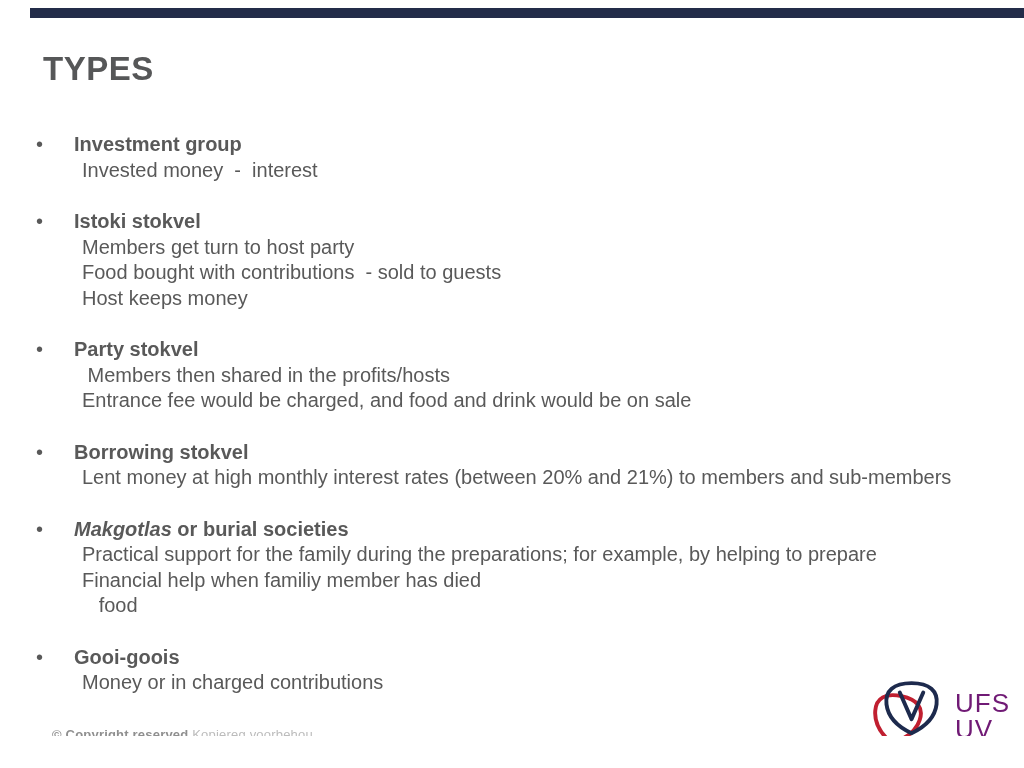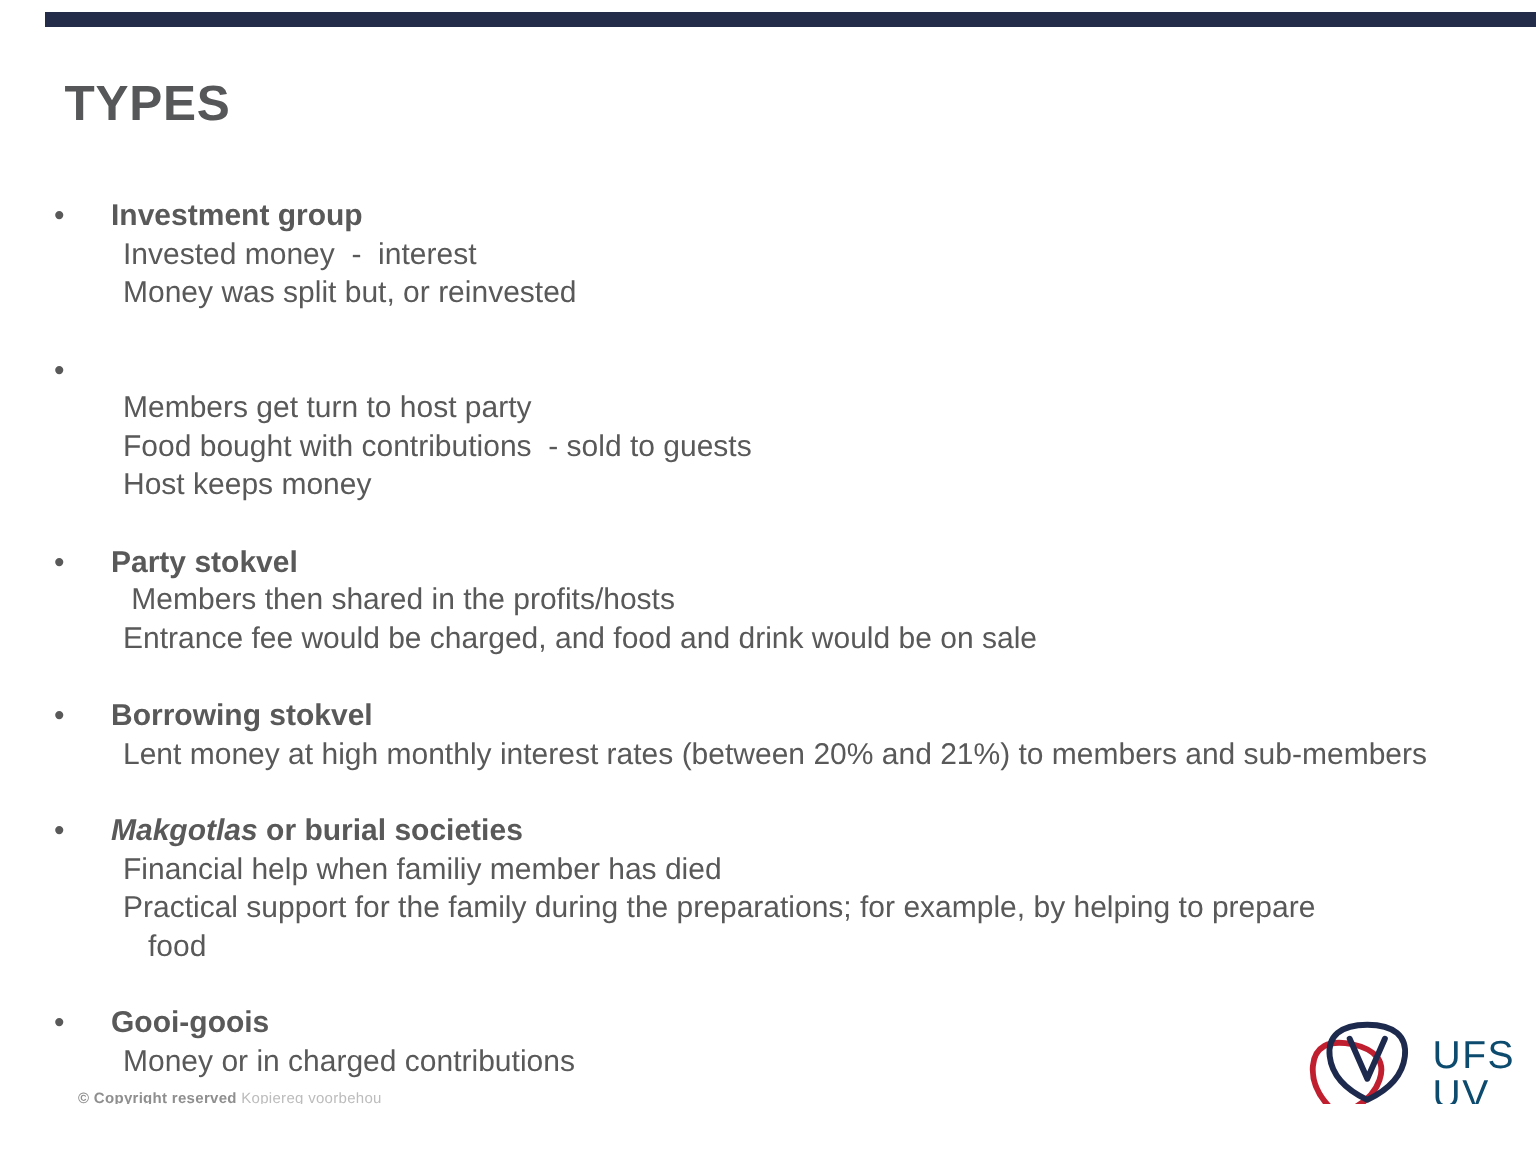--- a/index.html
+++ b/index.html
@@ -18,54 +18,54 @@
     color:#595959;font-size:20px;line-height:25.5px;
   }
   .section{margin-bottom:26px;}
   .section:last-child{margin-bottom:0;}
   .hrow{display:flex;align-items:flex-start;}
   .bullet{flex:none;width:38px;padding-left:6px;color:#595959;}
   .heading{font-weight:bold;white-space:pre-wrap;}
   .heading .it{font-style:italic;font-weight:bold;margin-top:48px;}
   .sub{margin-left:52px;white-space:pre-wrap;}
   .footer{
-    position:absolute;left:52px;top:727px;font-size:10px;
+    position:absolute;left:52px;top:727px;font-size:13px;
     color:#bcbcbc;letter-spacing:.2px;
   }
   .footer .bold{color:#8f8f8f;font-weight:bold;}
   .logo{
     position:absolute;left:864px;top:680px;width:150px;height:72px;
     display:flex;align-items:center;
   }
   .logo svg{width:88px;height:72px;flex:none;}
   .logo-text{
-    color:#0c4a6e;font-size:26px;line-height:26px;letter-spacing:1px;margin-left:3px;
+    color:#701a75;font-size:26px;line-height:26px;letter-spacing:1px;margin-left:3px;
   }
 </style>
 </head>
 <body>
 
 <div class="slide">
 
   <div class="top-bar"></div>
 
   <h1 class="title">TYPES</h1>
 
   <div class="content">
       <div class="section">
         <div class="hrow">
           <span class="bullet">•</span>
           <span class="heading">Investment group</span>
         </div>
         <div class="sub">Invested money  -  interest</div>
-        <div class="sub">Money was split but, or reinvested</div>
       </div>
       <div class="section">
         <div class="hrow">
           <span class="bullet">•</span>
+          <span class="heading">Istoki stokvel</span>
         </div>
         <div class="sub">Members get turn to host party</div>
         <div class="sub">Food bought with contributions  - sold to guests</div>
         <div class="sub">Host keeps money</div>
       </div>
       <div class="section">
         <div class="hrow">
           <span class="bullet">•</span>
           <span class="heading">Party stokvel</span>
         </div>
@@ -77,22 +77,22 @@
           <span class="bullet">•</span>
           <span class="heading">Borrowing stokvel</span>
         </div>
         <div class="sub">Lent money at high monthly interest rates (between 20% and 21%) to members and sub-members</div>
       </div>
       <div class="section">
         <div class="hrow">
           <span class="bullet">•</span>
           <span class="heading"><span class="it">Makgotlas</span> or burial societies</span>
         </div>
+        <div class="sub">Practical support for the family during the preparations; for example, by helping to prepare</div>
         <div class="sub">Financial help when familiy member has died</div>
-        <div class="sub">Practical support for the family during the preparations; for example, by helping to prepare</div>
         <div class="sub">   food</div>
       </div>
       <div class="section">
         <div class="hrow">
           <span class="bullet">•</span>
           <span class="heading">Gooi-goois</span>
         </div>
         <div class="sub">Money or in charged contributions</div>
       </div>
     </div>

